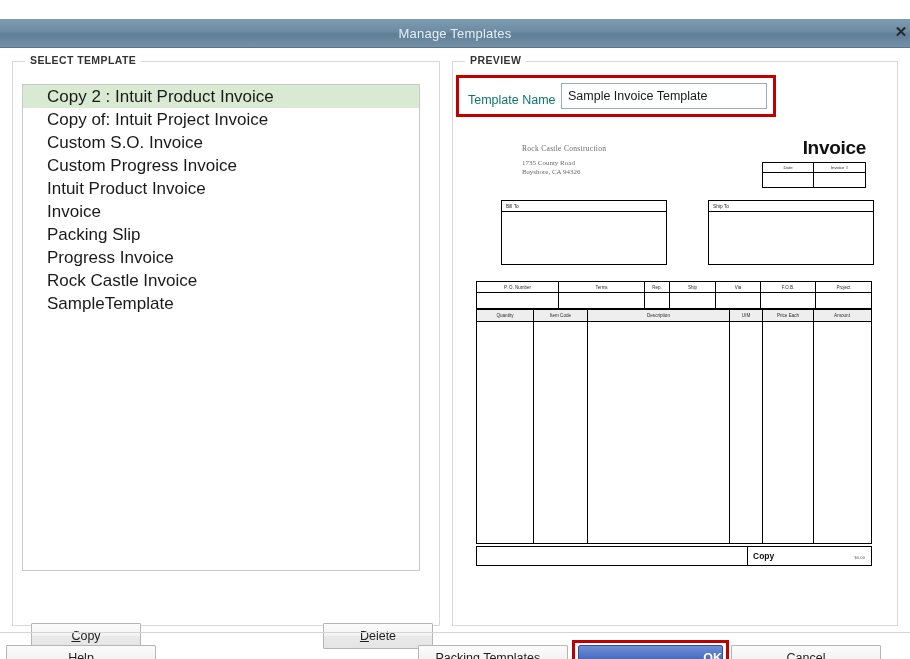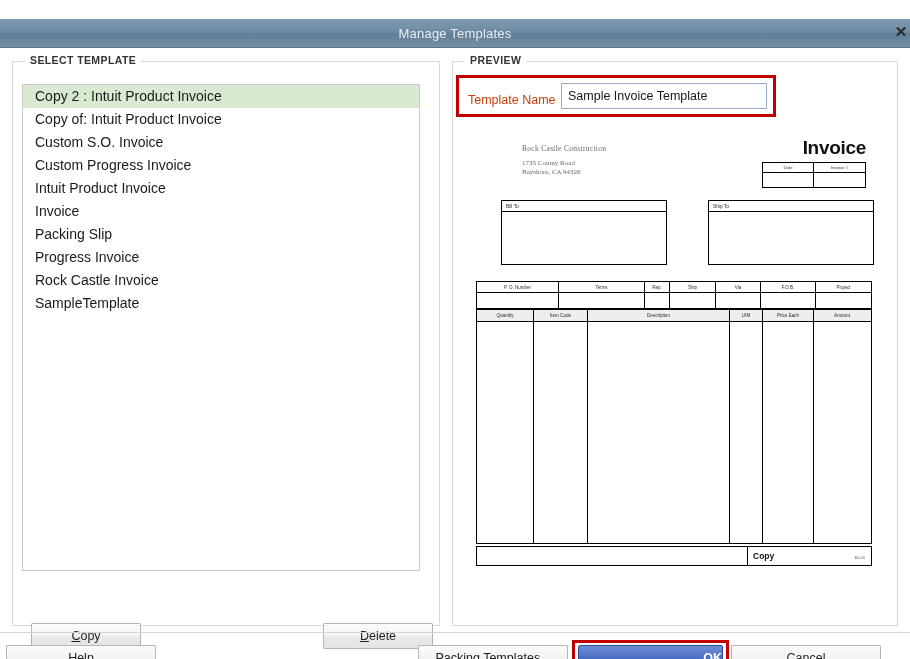--- a/index.html
+++ b/index.html
@@ -70,22 +70,22 @@
     position: absolute;
     left: 9px; top: 22px;
     width: 398px; height: 487px;
     border: 1px solid #c9c9c9;
     background: #ffffff;
     overflow: hidden;
   }
   .list-item {
     height: 23px;
     line-height: 23px;
-    padding-left: 12px;
-    font-size: 14px;
+    padding-left: 24px;
+    font-size: 17px;
     color: #1a1a1a;
     white-space: nowrap;
     cursor: default;
   }
   .list-item.selected { background: #d9ead3; }
 
   
   .btn {
     position: absolute;
     background: linear-gradient(to bottom, #fbfbfb 0%, #f3f3f3 50%, #eaeaea 51%, #e4e4e4 100%);
@@ -108,21 +108,21 @@
     border: 3px solid #c00000;
     background: transparent;
     pointer-events: none;
   }
   #template-name-annot { left: 456px; top: 56px; width: 320px; height: 42px; }
 
   #template-name-label {
     position: absolute;
     left: 468px; top: 74px;
     font-size: 12.5px;
-    color: #c2410c;
+    color: #0f766e;
   }
   #template-name-input {
     position: absolute;
     left: 561px; top: 64px;
     width: 206px; height: 26px;
     border: 1px solid #9aacc4;
     background: #ffffff;
     font-size: 12.5px;
     color: #1a1a1a;
     padding: 0 6px;
@@ -299,21 +299,21 @@
   <div class="titlebar">
     <div class="titlebar-text">Manage Templates</div>
     <div class="titlebar-close">✕</div>
   </div>
 
   <div class="groupbox" id="select-template-group">
     <div class="group-legend">SELECT TEMPLATE</div>
 
     <div class="listbox">
       <div class="list-item selected">Copy 2 : Intuit Product Invoice</div>
-      <div class="list-item">Copy of: Intuit Product Invoice</div>
+      <div class="list-item">Copy of: Intuit Project Invoice</div>
       <div class="list-item">Custom S.O. Invoice</div>
       <div class="list-item">Custom Progress Invoice</div>
       <div class="list-item">Intuit Product Invoice</div>
       <div class="list-item">Invoice</div>
       <div class="list-item">Packing Slip</div>
       <div class="list-item">Progress Invoice</div>
       <div class="list-item">Rock Castle Invoice</div>
       <div class="list-item">SampleTemplate</div>
     </div>
 

